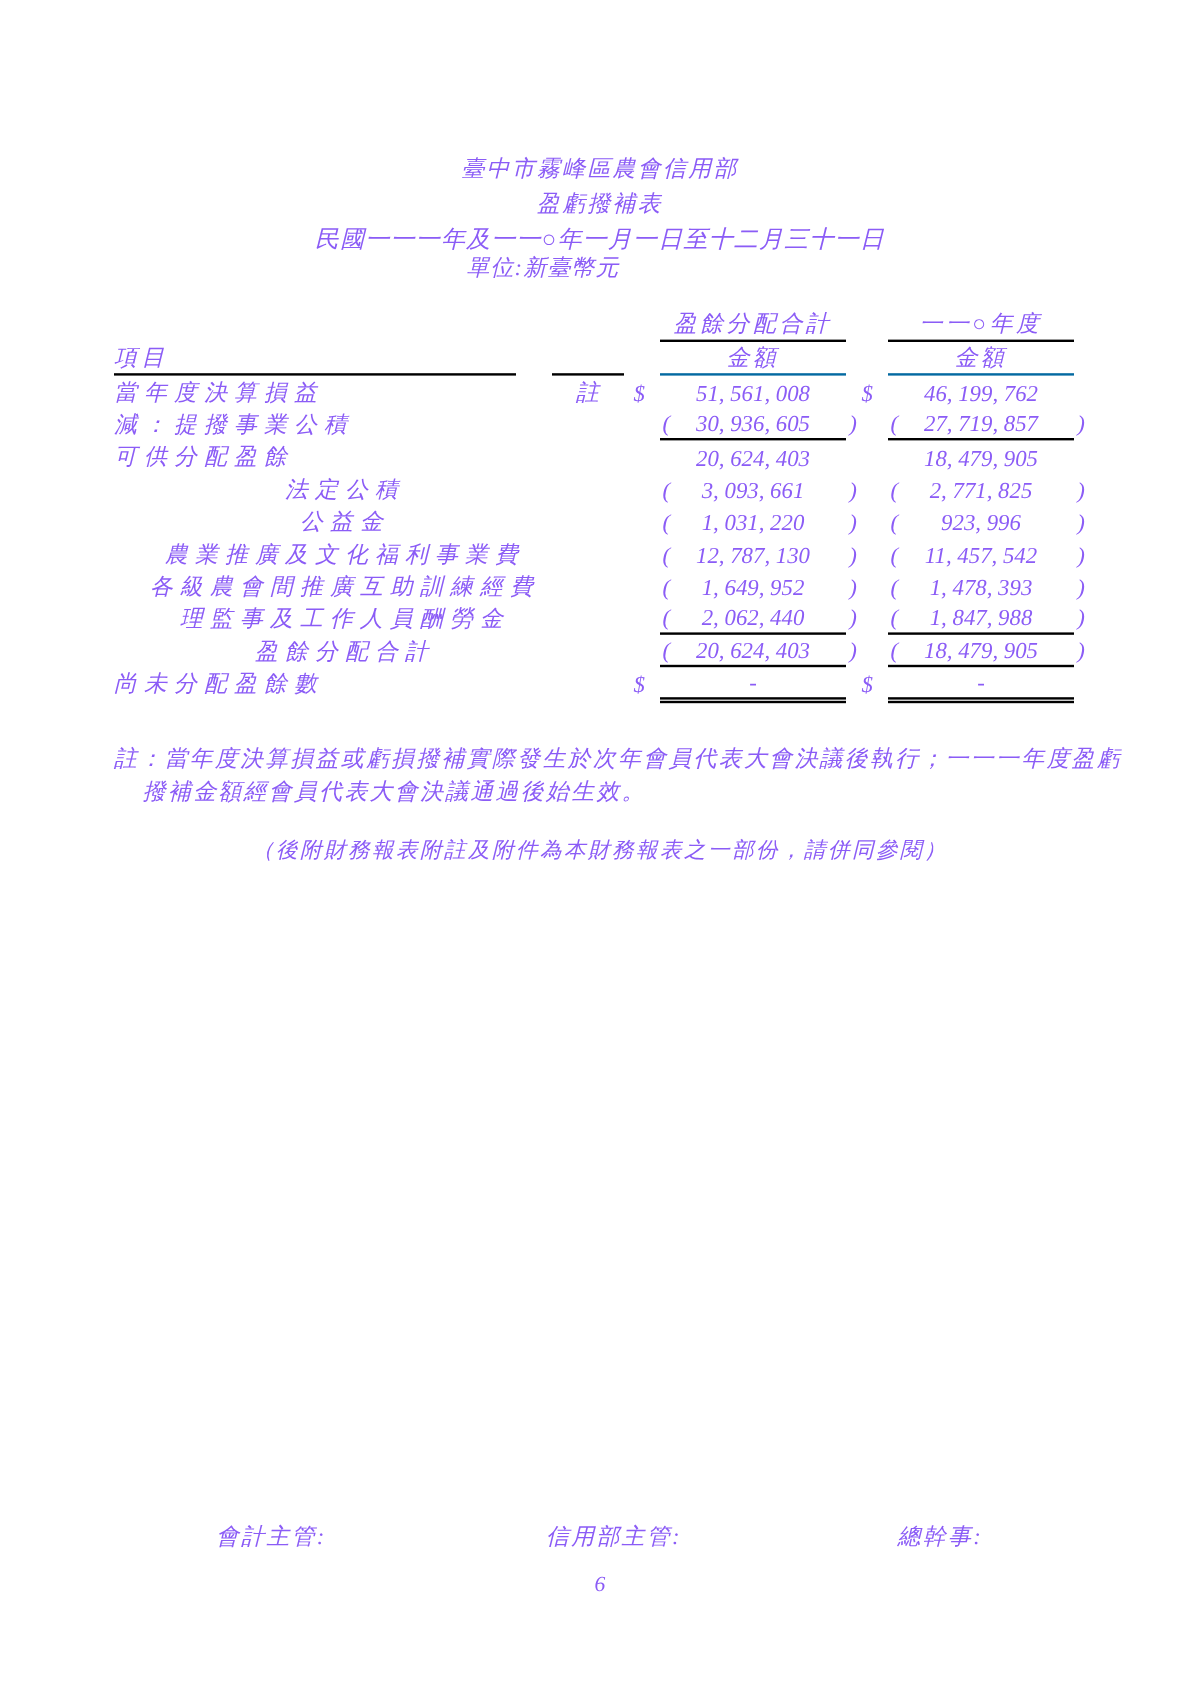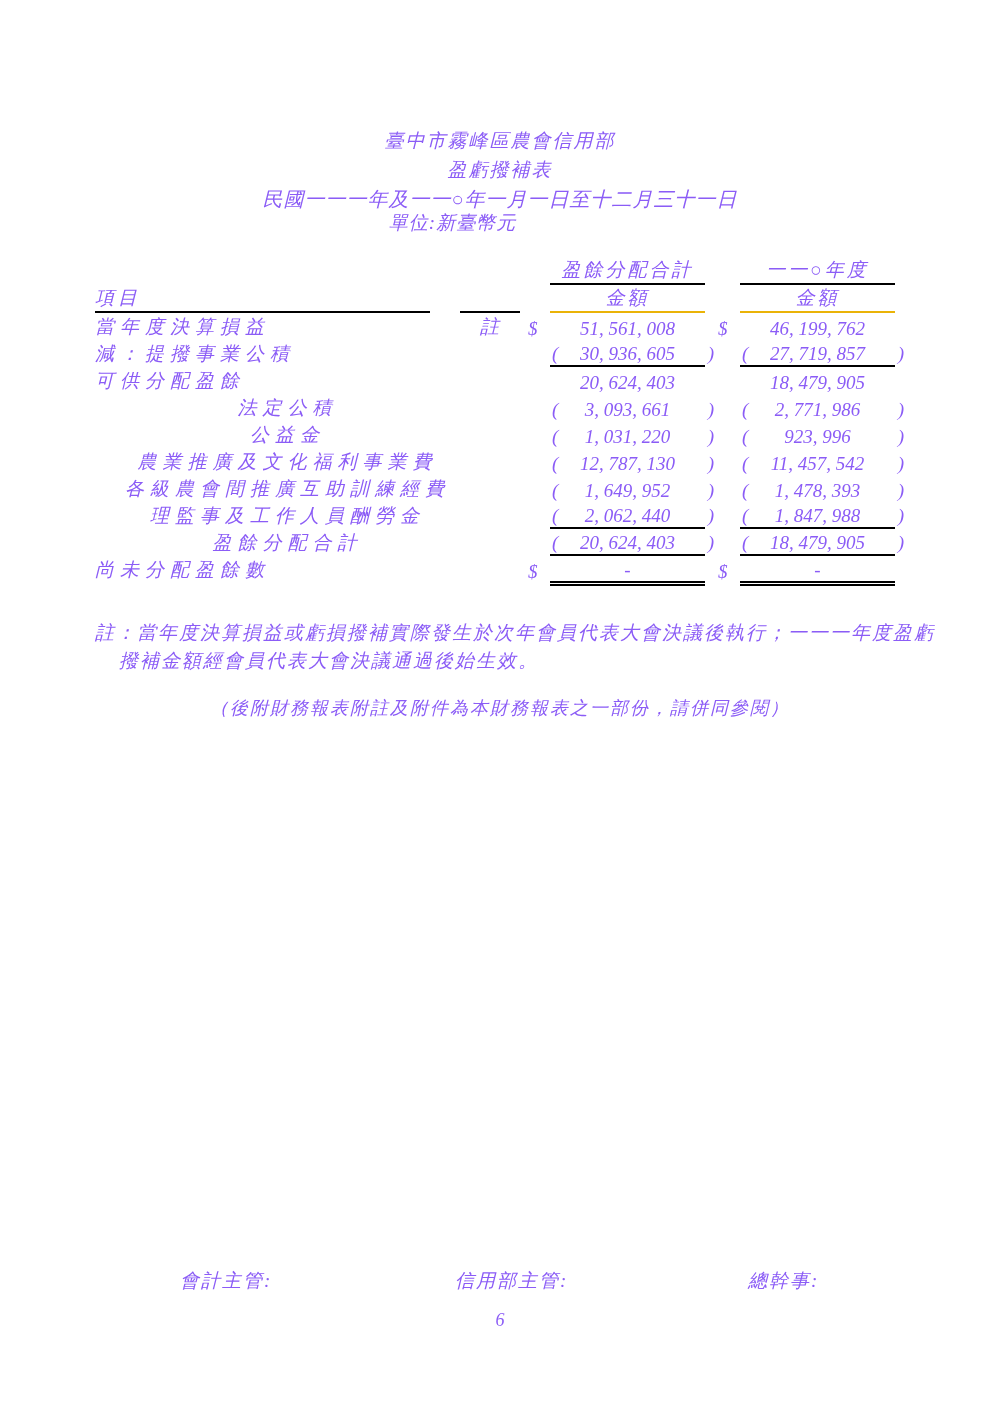--- a/index.html
+++ b/index.html
@@ -20,21 +20,21 @@
   .trow { display:flex; align-items:flex-end; height:27px; padding-bottom:1px; box-sizing:border-box; }
   .hrow { height:28px; }
   .c-item { width:365px; letter-spacing:6px; white-space:nowrap; }
   .c-item.ind { padding-left:20px; box-sizing:border-box;text-align:center; }
   .c-note { width:60px; text-align:center; letter-spacing:1px; }
   .c-dlr  { width:30px; padding-left:8px; box-sizing:border-box; }
   .c-amt  { width:155px; position:relative; text-align:center; white-space:nowrap; }
   .c-gap  { width:5px; }
   .item-hdr-box { width:335px; border-bottom:2px solid #000; letter-spacing:4px; }
   .year-box { text-align:center; border-bottom:2px solid #000; letter-spacing:3px; }
-  .amt-hdr  { text-align:center; border-bottom:2px solid #eab308; letter-spacing:3px; }
+  .amt-hdr  { text-align:center; border-bottom:2px solid #0369a1; letter-spacing:3px; }
   .note-hdr { border-bottom:2px solid #000; height:100%; }
   .po { position:absolute; left:2px;  bottom:0; }
   .pc { position:absolute; right:-9px; bottom:0; }
   .u1 { border-bottom:2px solid #000; }
   .u2 { border-bottom:2px solid #000; }
   .u2::after { content:""; position:absolute; left:0; right:0; bottom:-5px; border-top:2px solid #000; }
 
   
   .notes { position:absolute; top:619px; left:95px; width:840px; font-size:19px; letter-spacing:2px; line-height:28px; }
   .note-l2 { margin-left:24px; }
@@ -102,21 +102,21 @@
       <div class="c-dlr"></div>
       <div class="c-amt"><span class="val">18, 479, 905</span></div>
     </div>
         <div class="trow">
       <div class="c-item ind"><span class="item-text">法定公積</span></div>
       <div class="c-note"></div>
       <div class="c-dlr"></div>
       <div class="c-amt"><span class="po">(</span><span class="val">3, 093, 661</span><span class="pc">)</span></div>
       <div class="c-gap"></div>
       <div class="c-dlr"></div>
-      <div class="c-amt"><span class="po">(</span><span class="val">2, 771, 986</span><span class="pc">)</span></div>
+      <div class="c-amt"><span class="po">(</span><span class="val">2, 771, 825</span><span class="pc">)</span></div>
     </div>
         <div class="trow">
       <div class="c-item ind"><span class="item-text">公益金</span></div>
       <div class="c-note"></div>
       <div class="c-dlr"></div>
       <div class="c-amt"><span class="po">(</span><span class="val">1, 031, 220</span><span class="pc">)</span></div>
       <div class="c-gap"></div>
       <div class="c-dlr"></div>
       <div class="c-amt"><span class="po">(</span><span class="val">923, 996</span><span class="pc">)</span></div>
     </div>

